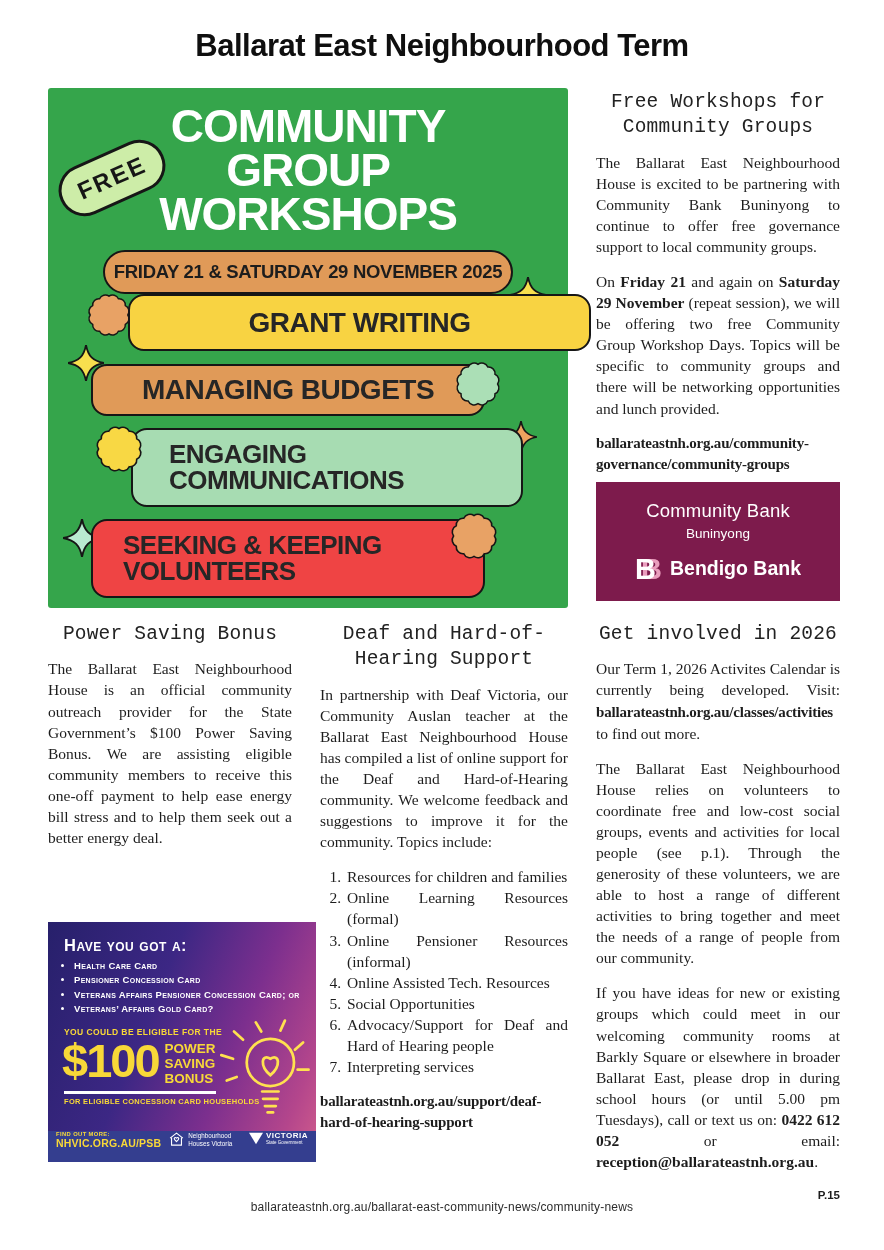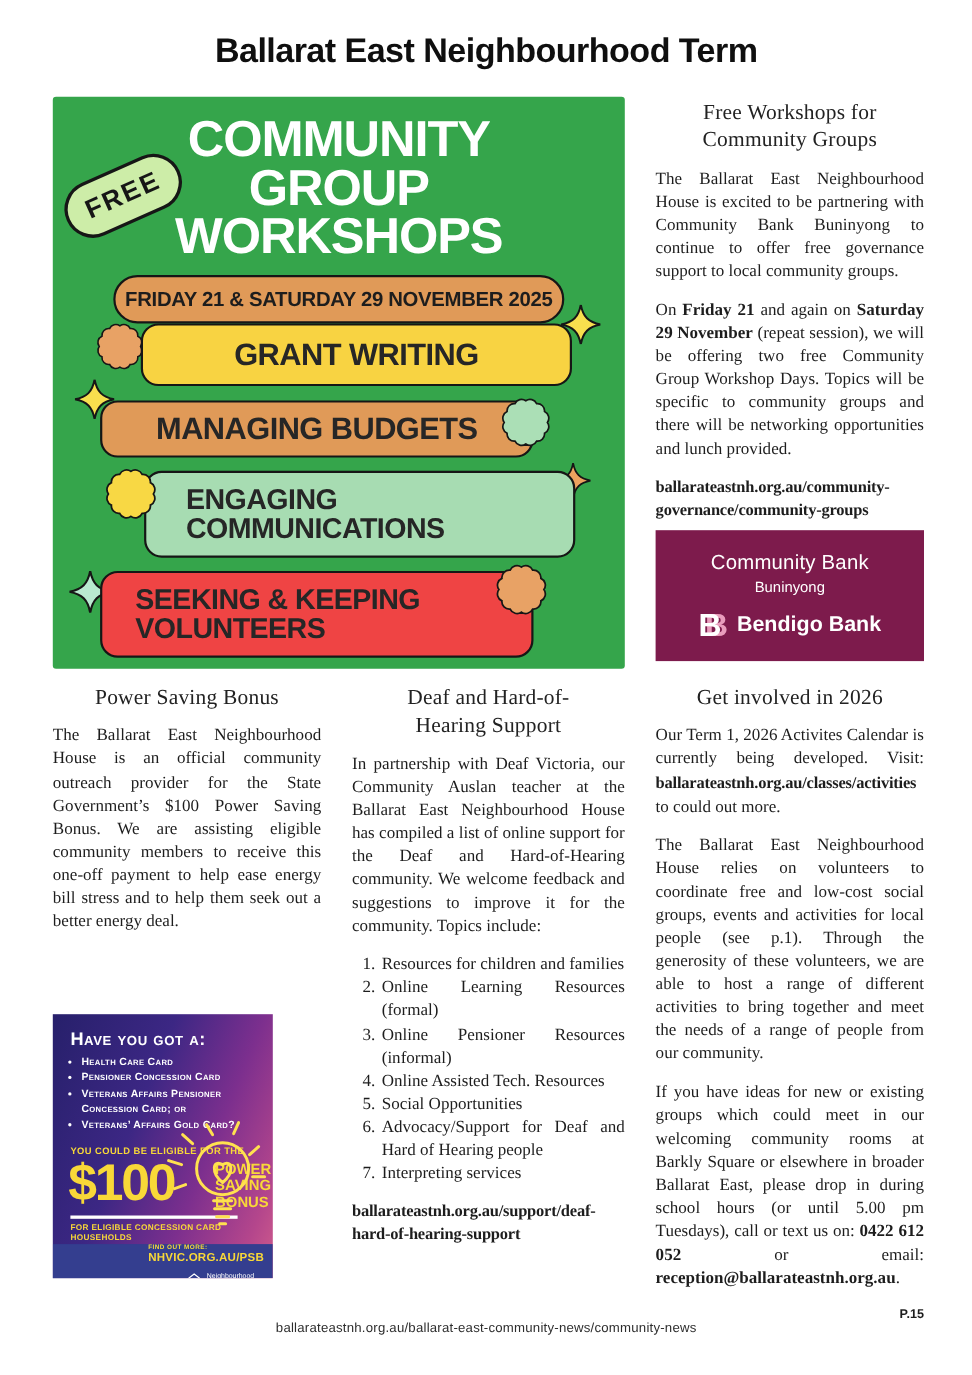--- a/index.html
+++ b/index.html
@@ -16,37 +16,37 @@
   .free-pill { position:absolute; left:8px; top:64px; width:112px; height:52px; background:#cdeda8;
     border:3px solid #161616; border-radius:30px; transform:rotate(-24deg);
     display:flex; align-items:center; justify-content:center;
     font-family:"Liberation Sans", sans-serif; font-weight:800; font-size:24px; letter-spacing:2px; color:#161616; }
   .date-pill { position:absolute; left:55px; top:162px; width:410px; height:44px; background:#e09a58;
     border:2.5px solid #161616; border-radius:22px; display:flex; align-items:center; justify-content:center;
     font-family:"Liberation Sans", sans-serif; font-weight:800; font-size:18.5px; letter-spacing:-0.3px; color:#1d1d1d; }
   .banner { position:absolute; border:2.5px solid #161616; border-radius:16px; display:flex; align-items:center;
     font-family:"Liberation Sans", sans-serif; font-weight:800; color:#262626; z-index:1; }
   .banner.center { justify-content:center; }
-  .b1 { left:80px; top:206px; width:392px; height:57px; background:#f8d342; font-size:28px; letter-spacing:-0.5px; }
+  .b1 { left:80px; top:206px; width:463px; height:57px; background:#f8d342; font-size:28px; letter-spacing:-0.5px; }
   .b2 { left:43px; top:276px; width:394px; height:52px; background:#e09a58; font-size:28px; letter-spacing:-0.5px; }
   .b3 { left:83px; top:340px; width:392px; height:79px; background:#a7dcb2; font-size:26px; line-height:0.98; padding-left:36px; letter-spacing:-0.5px; }
   .b4 { left:43px; top:431px; width:394px; height:79px; background:#ef4444; font-size:26px; line-height:0.98; padding-left:30px; letter-spacing:-0.5px; }
   .deco { position:absolute; }
   .sc1 { left:38px;  top:204px; z-index:0; }
   .sc2 { left:406px; top:272px; z-index:2; }
   .sc3 { left:46px;  top:336px; z-index:2; }
   .sc4 { left:401px; top:423px; z-index:2; }
   .sp1 { left:462px; top:189px; }
   .sp2 { left:20px;  top:257px; }
   .sp3 { left:457px; top:333px; }
   .sp4 { left:15px;  top:431px; }
 
   
   .col { position:absolute; width:244px; font-size:15.5px; line-height:1.36; text-align:justify; color:#1d1d1d; }
-  .col h2 { font-family:Liberation Serif, serif; font-weight:400; font-size:19.5px; line-height:1.3;
+  .col h2 { font-family:Liberation Mono, monospace; font-weight:400; font-size:19.5px; line-height:1.3;
     color:#222; text-align:center; letter-spacing:0.2px; margin:0 0 11px; }
   .col p { margin:0 0 14px; }
   .col ol { margin:0 0 14px; padding-left:25px; }
   .col li { padding-left:2px; text-align:justify; }
   .linkline { font-weight:700; font-size:15px; letter-spacing:-0.2px; line-height:1.4; }
   .ib { display:inline-block; }
   #free-workshops { left:596px; top:90px; }
   #power-saving   { left:48px;  top:622px; }
   #deaf-support   { left:320px; top:622px; width:248px; }
   #get-involved   { left:596px; top:622px; }
@@ -56,34 +56,34 @@
     font-family:"Liberation Sans", sans-serif; display:flex; flex-direction:column; align-items:center; justify-content:center; }
   .bank-line1 { font-size:18.5px; font-weight:500; letter-spacing:0.2px; }
   .bank-line2 { font-size:13.5px; margin-top:4px; }
   .bank-brand-row { display:flex; align-items:center; gap:9px; margin-top:13px; }
   .bank-brand { font-size:19.5px; font-weight:700; }
   .b-logo { position:relative; width:26px; height:30px; font-family:"Liberation Sans", sans-serif; font-weight:800; font-size:29px; line-height:30px; }
   .b-logo .pinkB  { position:absolute; left:6px; top:0; color:#e99dbd; }
   .b-logo .whiteB { position:absolute; left:0;  top:0; color:#fff; }
 
   
-  .flyer { position:absolute; left:48px; top:922px; width:200px; height:240px; overflow:hidden; color:#fff;
+  .flyer { position:absolute; left:48px; top:922px; width:268px; height:240px; overflow:hidden; color:#fff;
     font-family:"Liberation Sans", sans-serif;
     background:linear-gradient(112deg,#27206b 0%,#3c2784 38%,#7c2f8e 65%,#b4468c 88%,#d15d8c 100%); }
   .flyer h3 { margin:14px 0 4px 16px; font-size:16.5px; font-variant:small-caps; letter-spacing:0.5px; font-weight:700; }
   .flyer ul { margin:0 0 0 26px; list-style:disc; font-size:9.5px; font-weight:700; font-variant:small-caps; letter-spacing:0.3px; line-height:1.5; }
   .eligible { margin:11px 0 0 16px; color:#f8d838; font-size:8.5px; font-weight:700; letter-spacing:0.4px; }
-  .amount-row { display:flex; align-items:flex-start; margin:2px 0 0 14px; color:#f8d838;gap:31px; }
+  .amount-row { display:flex; align-items:flex-start; margin:2px 0 0 14px; color:#f8d838; }
   .amount { font-size:47px; font-weight:800; line-height:0.95; letter-spacing:-2px; }
   .amount-label { margin-left:6px; margin-top:3px; width:60px; font-size:13.5px; font-weight:800; line-height:1.1; }
   .rule { width:152px; height:3px; background:#fff; margin:4px 0 3px 16px; }
   .households { margin-left:16px; color:#f8d838; font-size:7.5px; font-weight:700; letter-spacing:0.3px; }
   .bulb { position:absolute; right:2px; top:92px; }
   .flyer-bar { position:absolute; left:0; right:0; bottom:0; height:31px; background:#343e8f;
-    display:flex; align-items:flex-end; padding:0 8px; gap:7px;flex-direction:column; }
+    display:flex; align-items:flex-start; padding:0 8px; gap:7px; }
   .fom-label { font-size:5.8px; color:#f8d838; font-weight:700; letter-spacing:0.4px; }
   .fom-url   { font-size:10.5px; color:#f8d838; font-weight:800; letter-spacing:0.2px; }
   .nhv { display:flex; align-items:center; gap:3px; }
   .nhv-label { font-size:6.3px; line-height:1.25; width:52px; color:#fff; }
   .vic { display:flex; align-items:center; gap:3px; margin-left:auto; }
   .vic-name { font-size:8px; font-weight:800; letter-spacing:0.5px; }
   .vic-sub  { font-size:4.5px; }
 
   
   .footer-url { position:absolute; left:0; right:0; top:1200px; text-align:center;
@@ -245,19 +245,19 @@
     <li>Online Assisted Tech. Resources</li>
     <li>Social Opportunities</li>
     <li>Advocacy/Support for Deaf and Hard of Hearing people</li>
     <li>Interpreting services</li>
   </ol>
   <p class="linkline">ballarateastnh.org.au/support/deaf-hard-of-hearing-support</p>
 </section>
 
 <section class="col" id="get-involved">
   <h2>Get involved in 2026</h2>
-  <p><span>Our Term 1, 2026 Activites Calendar is currently being developed.  Visit: </span><b class="linkline"><span>ballarateastnh.org.au/classes/</span><span class="ib">activities</span></b><span> to could out more.</span></p>
+  <p><span>Our Term 1, 2026 Activites Calendar is currently being developed.  Visit: </span><b class="linkline"><span>ballarateastnh.org.au/classes/</span><span class="ib">activities</span></b><span> to find out more.</span></p>
   <p>The Ballarat East Neighbourhood House relies on volunteers to coordinate free and low-cost social groups, events and activities for local people (see p.1).  Through the generosity of these volunteers, we are able to host a range of different activities to bring together and meet the needs of a range of people from our community.</p>
   <p><span>If you have ideas for new or existing groups which could meet in our welcoming community rooms at Barkly Square or elsewhere in broader Ballarat East, please drop in during school hours (or until 5.00 pm Tuesdays),  call or text us on: </span><b>0422 612 052</b><span>  or email: </span><b>reception@ballarateastnh.org.au</b><span>.</span></p>
 </section>
 
 <div class="footer-url">ballarateastnh.org.au/ballarat-east-community-news/community-news</div>
 <div class="page-number">P.15</div>
 
 </body></html>

